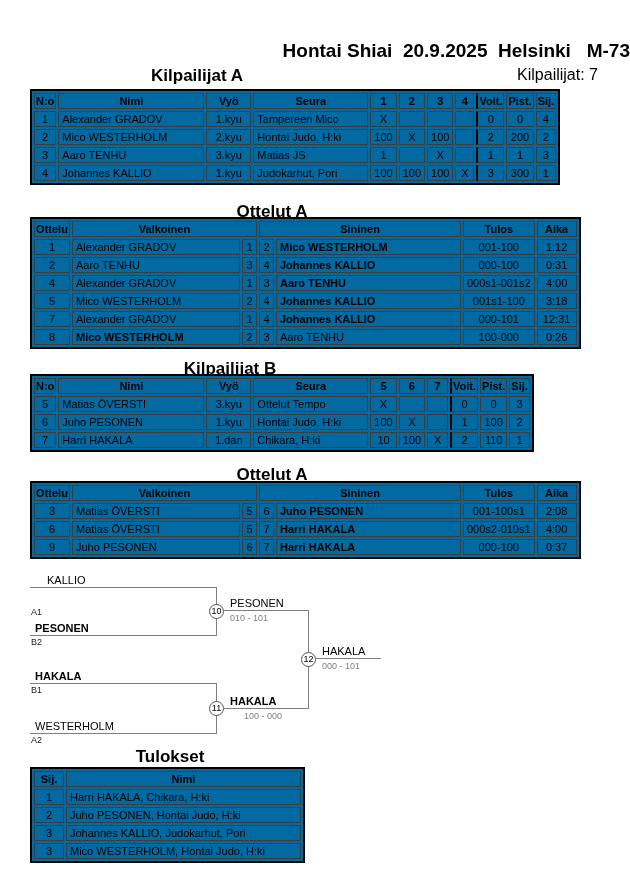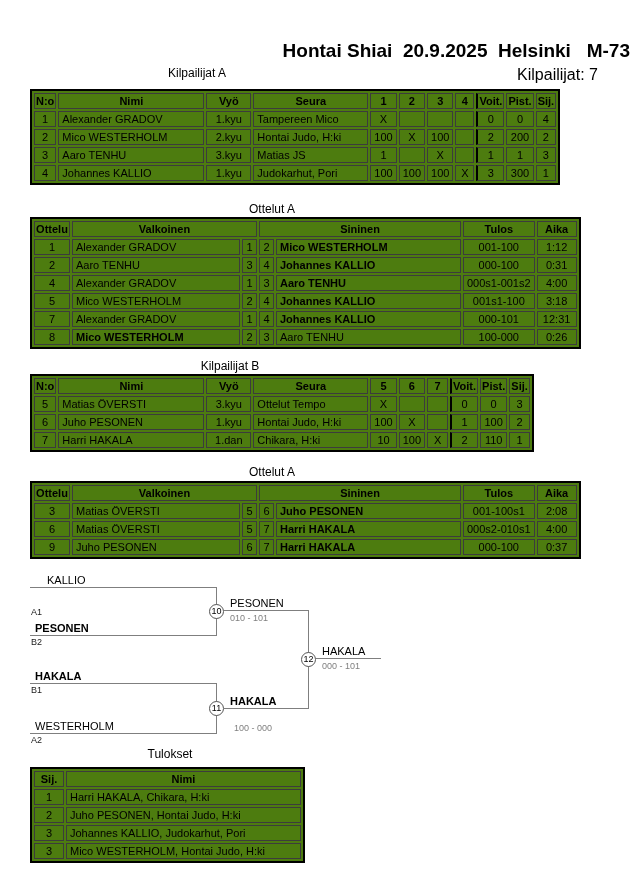--- a/index.html
+++ b/index.html
@@ -1,22 +1,22 @@
 <!DOCTYPE html>
 <html><head>
 <meta charset="utf-8">
 <style>
   html,body{margin:0;padding:0;}
   body{width:630px;height:891px;background:#fff;position:relative;
        font-family:"Liberation Sans",sans-serif;color:#000;overflow:hidden;}
   .abs{position:absolute;}
   .page-title{left:0;top:40px;width:630px;text-align:right;font-size:19px;font-weight:bold;white-space:pre;}
-  .sec-title{font-size:12px;font-weight:normal;transform:translateX(-50%);white-space:nowrap;}
+  .sec-title{font-size:17px;font-weight:bold;transform:translateX(-50%);white-space:nowrap;}
   .note{font-size:16px;white-space:nowrap;margin-left:27px;}
-  table.t{border-collapse:separate;border-spacing:2px;border:2px solid #000;table-layout:fixed;background:#4d7c0f;position:absolute;}
+  table.t{border-collapse:separate;border-spacing:2px;border:2px solid #000;table-layout:fixed;background:#0369a1;position:absolute;}
   table.t th,table.t td{border:1px solid #3c3c3c;font-size:11px;line-height:13px;height:14px;
        padding:0 3px;overflow:hidden;white-space:nowrap;vertical-align:middle;}
   table.t th{font-weight:bold;text-align:center;padding:0 1px;}
   td.c{text-align:center;padding:0 1px;}
   td.l{text-align:left;}
   .gsep{border-left:2px solid #000 !important;}
   .b{font-weight:bold;}
   
   .hl{position:absolute;height:1px;background:#7f7f7f;}
   .vl{position:absolute;width:1px;background:#7f7f7f;}
@@ -328,21 +328,21 @@
   <div class="bk-seed" style="left:31px;top:685px;">B1</div>
 
   <div class="bk-name" style="left:35px;top:720px;">WESTERHOLM</div>
   <div class="hl" style="left:30px;top:733px;width:187px;"></div>
   <div class="bk-seed" style="left:31px;top:735px;">A2</div>
   <div class="vl" style="left:216px;top:683px;height:51px;"></div>
 
   <div class="bk-circle" style="left:209px;top:701px;">11</div>
   <div class="bk-name b" style="left:230px;top:695px;">HAKALA</div>
   <div class="hl" style="left:224px;top:708px;width:85px;"></div>
-  <div class="bk-score" style="left:234px;top:711px;margin-top:12px;">100 - 000</div>
+  <div class="bk-score" style="left:244px;top:711px;">100 - 000</div>
 
   <div class="vl" style="left:308px;top:610px;height:99px;"></div>
   <div class="bk-circle" style="left:301px;top:652px;">12</div>
   <div class="bk-name" style="left:322px;top:645px;">HAKALA</div>
   <div class="hl" style="left:316px;top:658px;width:65px;"></div>
   <div class="bk-score" style="left:322px;top:661px;">000 - 101</div>
 </div>
 
 <div class="abs sec-title" style="left:170px;top:747px;">Tulokset</div>
 <table class="t" style="left:30px;top:767px;">

